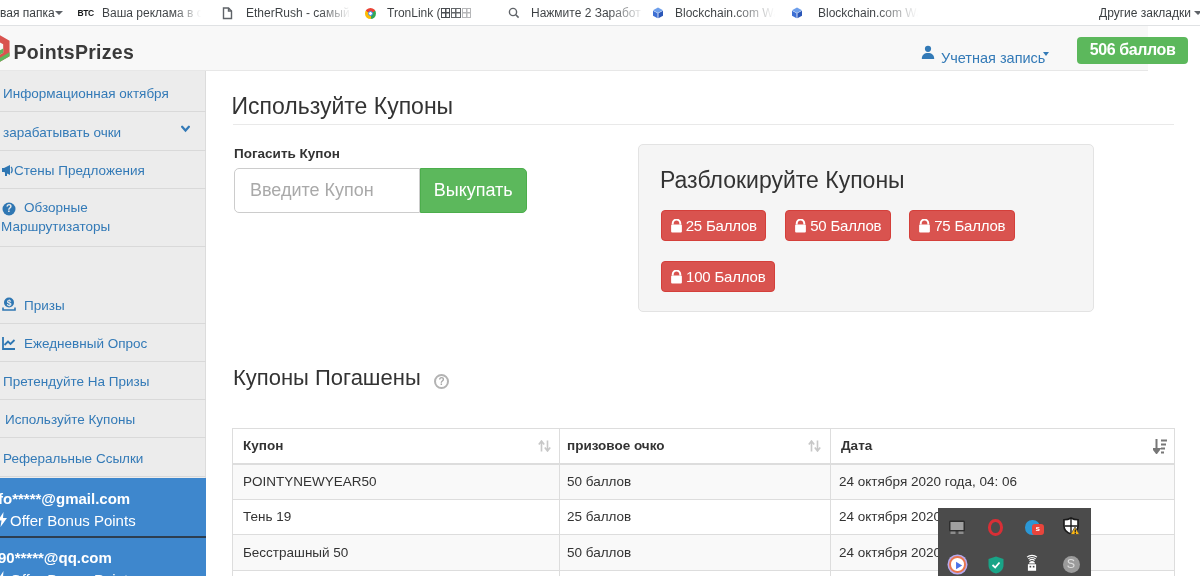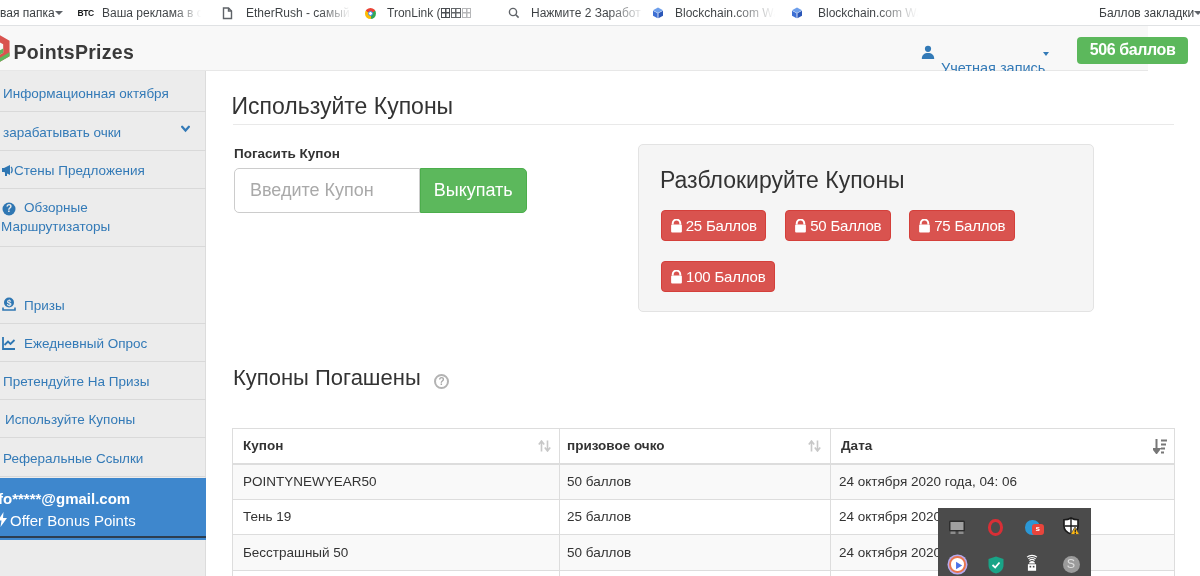--- a/index.html
+++ b/index.html
@@ -12,21 +12,21 @@
 #bkbar .bi { position:absolute; top:0; height:26px; line-height:26px; font-size:12px; color:#3c4043; white-space:nowrap; }
 .fadet { color:transparent !important; -webkit-background-clip:text !important; background-clip:text !important; overflow:hidden; }
 .caret-g { position:absolute; width:0; height:0; border-left:4px solid transparent; border-right:4px solid transparent; border-top:4.5px solid #5f6368; }
 .cjkbox { display:inline-block; width:9.5px; height:10px; border:1px solid #4a4e52; vertical-align:-1px; margin-right:1px; background:
  linear-gradient(#4a4e52,#4a4e52) 50% 0/1.5px 100% no-repeat,
  linear-gradient(#4a4e52,#4a4e52) 0 50%/100% 1.5px no-repeat; }
 
 
 #hdr { position:absolute; left:0; top:26px; width:1148px; height:45px; background:#f8f8f8; border-bottom:1px solid #e7e7e7; }
 #brand { position:absolute; left:13.5px; top:15px; font-size:19.5px; font-weight:bold; color:#3a3a3a; letter-spacing:0.3px; }
-#acct { position:absolute; left:941px; top:34px; font-size:14.5px; color:#337ab7; }
+#acct { position:absolute; left:941px; top:24px; font-size:14.5px; color:#337ab7; }
 #ptsbtn { position:absolute; left:1077px; top:11px; width:111px; height:26.5px; background:#5cb85c; border-radius:4px; color:#fff; font-size:16px; font-weight:bold; letter-spacing:-0.4px; text-align:center; line-height:26.5px; }
 
 
 #side { position:absolute; left:0; top:71px; width:206px; height:505px; background:#ececec; border-right:1px solid #dcdcdc; }
 .srow { position:absolute; left:0; width:206px; font-size:13.5px; color:#337ab7; border-bottom:1px solid #d9d9d9; padding-top:1.5px; }
 .sico { position:absolute; left:2px; }
 #sblue1, #sblue2 { position:absolute; left:0; width:206px; background:#3e87cd; color:#fff; }
 .bmail { position:absolute; left:-2px; font-weight:bold; font-size:15px; }
 .boffer { position:absolute; left:10px; font-size:15px; }
 
@@ -81,21 +81,21 @@
       <path d="M1 3.8 L5.6 6.3 L5.6 11.3 L1 8.7 Z" fill="#3d6fd4"></path>
       <path d="M11 3.8 L6.4 6.3 L6.4 11.3 L11 8.7 Z" fill="#2b57b8"></path>
     </svg>
   <span class="bi fadet" style="left:675px; width:103px; background:linear-gradient(90deg,#3c4043 58px,rgba(60,64,67,0) 100px);">Blockchain.com Wa</span>
   <svg class="abs" style="left:791px; top:7px;" width="12" height="12" viewBox="0 0 12 12">
       <path d="M6 0.5 L11 3.2 L6 5.9 L1 3.2 Z" fill="#6d9eeb"></path>
       <path d="M1 3.8 L5.6 6.3 L5.6 11.3 L1 8.7 Z" fill="#3d6fd4"></path>
       <path d="M11 3.8 L6.4 6.3 L6.4 11.3 L11 8.7 Z" fill="#2b57b8"></path>
     </svg>
   <span class="bi fadet" style="left:818px; width:103px; background:linear-gradient(90deg,#3c4043 58px,rgba(60,64,67,0) 100px);">Blockchain.com Wa</span>
-  <span class="bi" style="left:1099px;">Баллов закладки</span>
+  <span class="bi" style="left:1099px;">Другие закладки</span>
   <span class="caret-g" style="left:1194px; top:11px;"></span>
 </div>
 
 <div id="hdr">
   <svg class="abs" style="left:-22px; top:4.5px;" width="36" height="35" viewBox="0 0 38 38">
     <path d="M19 2 L33.7 10.5 V27.5 L19 36 L4.3 27.5 V10.5 Z M19 10 L11.2 14.5 V23.5 L19 28 L26.8 23.5 V14.5 Z" fill="#d9534f" fill-rule="evenodd"></path>
     <path d="M4.3 23 L19 31.5 L33.7 23 V27.5 L19 36 L4.3 27.5 Z M11.2 19 L19 23.5 L26.8 19 V23.5 L19 28 L11.2 23.5 Z" fill="#5cb85c" fill-rule="evenodd"></path>
   </svg>
   <div id="brand">PointsPrizes</div>
   <svg class="abs" style="left:921px; top:19px;" width="14" height="14" viewBox="0 0 14 14">
@@ -150,20 +150,27 @@
   <div class="srow" style="top:328.5px; height:38.5px; line-height:38.5px;"><span style="margin-left:5px;">Используйте Купоны</span></div>
   <div class="srow" style="top:367px; height:38.5px; line-height:38.5px;"><span style="margin-left:3px;">Реферальные Ссылки</span></div>
   <div id="sblue1" style="top:406.5px; height:62px;">
     <div class="bmail" style="top:12.5px;">fo*****@gmail.com</div>
     <svg class="abs" style="left:-3px; top:34.5px;" width="11" height="15" viewBox="0 0 11 15">
         <path d="M6.5 0 L1 8.5 H4.5 L3.5 15 L10 6 H6 Z" fill="#fff"></path>
       </svg>
     <div class="boffer" style="top:34px;">Offer Bonus Points</div>
   </div>
   <div style="position:absolute; left:0; top:465px; width:206px; height:1.5px; background:#2d3e50;"></div>
+  <div id="sblue2" style="top:466.5px; height:38.5px;">
+    <div class="bmail" style="top:11.5px;">90*****@qq.com</div>
+    <svg class="abs" style="left:-3px; top:33px;" width="11" height="15" viewBox="0 0 11 15">
+        <path d="M6.5 0 L1 8.5 H4.5 L3.5 15 L10 6 H6 Z" fill="#fff"></path>
+      </svg>
+    <div class="boffer" style="top:33px;">Offer Bonus Points</div>
+  </div>
 </div>
 
 <div id="main">
   <h1 class="pg">Используйте Купоны</h1>
   <div id="hrule"></div>
   <div id="lbl">Погасить Купон</div>
   <div id="inp">Введите Купон</div>
   <div id="redeem">Выкупать</div>
   <div id="well">
     <h2>Разблокируйте Купоны</h2>

